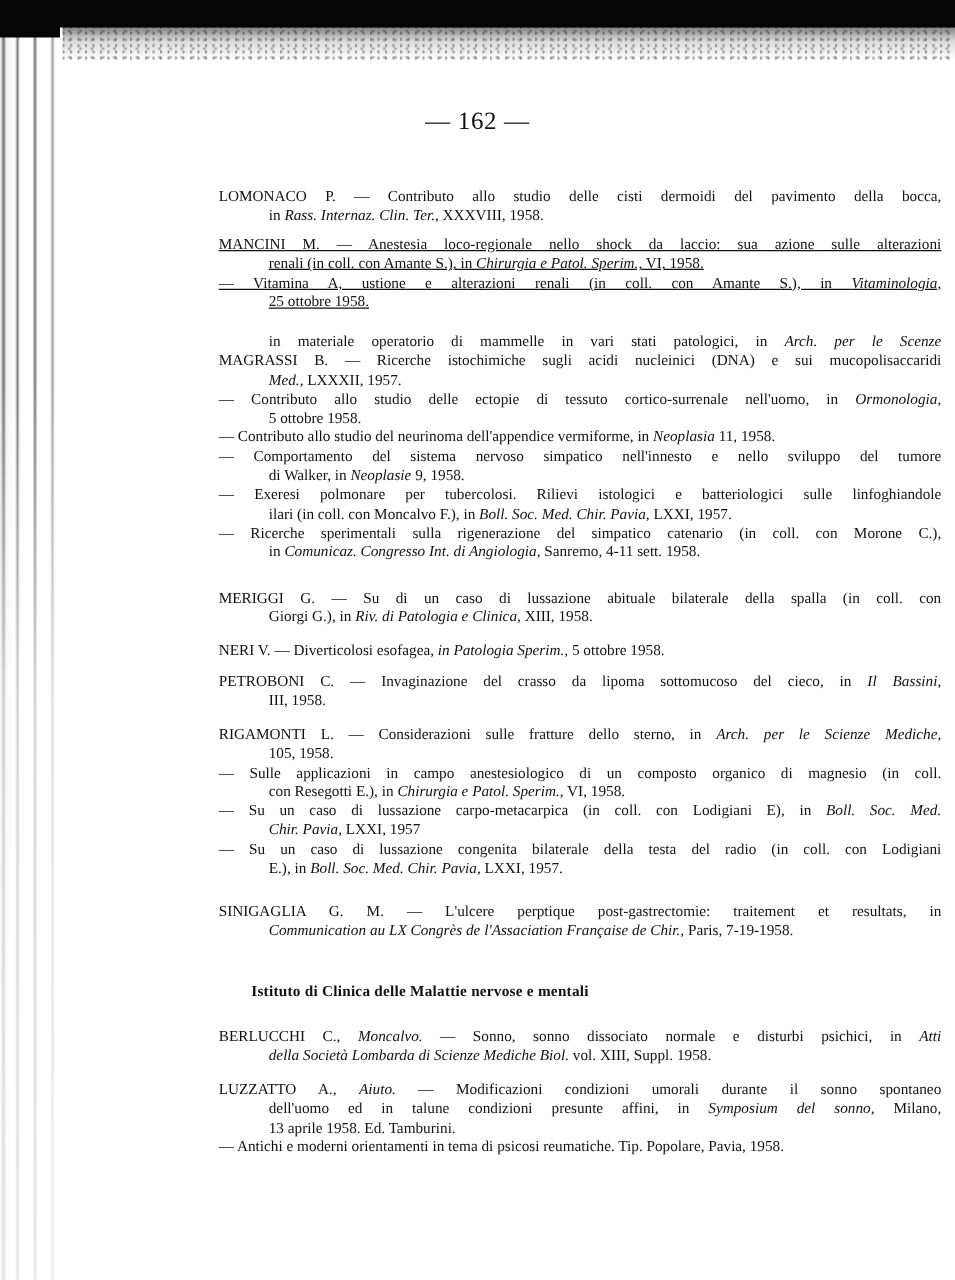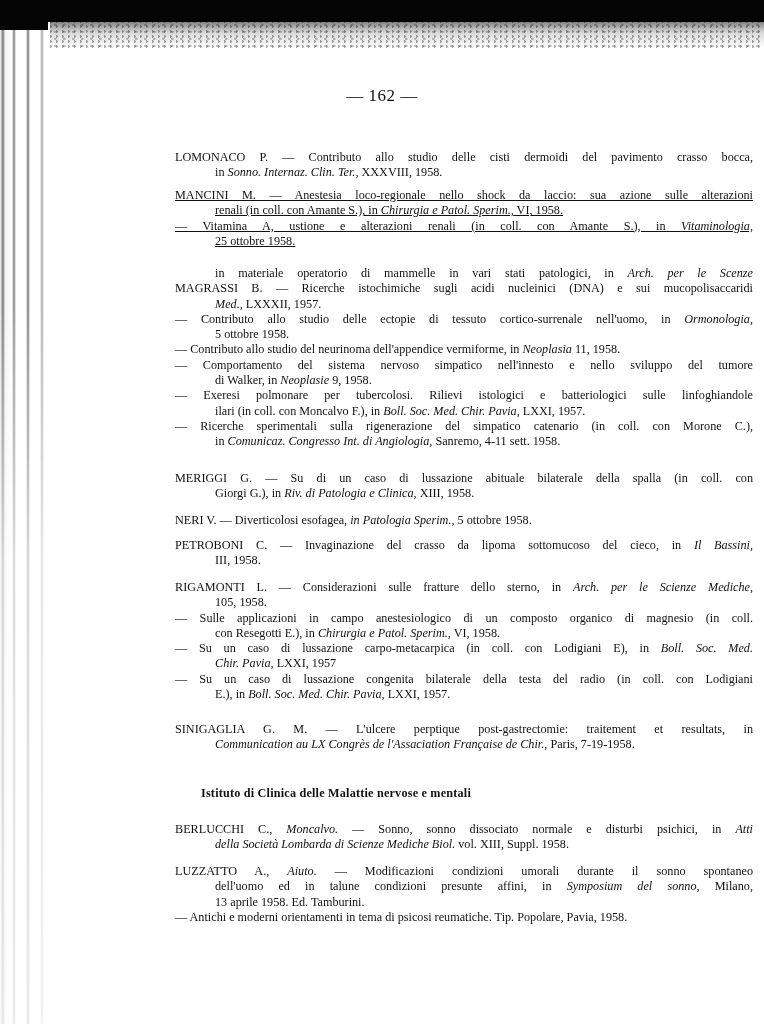--- a/index.html
+++ b/index.html
@@ -30,21 +30,21 @@
         rgba(0,0,0,.0) 40px, rgba(0,0,0,.35) 42px, rgba(0,0,0,.0) 44px,
         rgba(0,0,0,.0) 60px);
     -webkit-mask-image: linear-gradient(to bottom, #000 0%, #000 30%, rgba(0,0,0,.35) 55%, rgba(0,0,0,.2) 100%);
     mask-image: linear-gradient(to bottom, #000 0%, #000 30%, rgba(0,0,0,.35) 55%, rgba(0,0,0,.2) 100%);
   }
   .corner {
     position:absolute; left:0; top:0; width:48px; height:30px; background:#050505;
   }
   .pagenum {
     position:absolute; left:0; width:764px; top:86px; text-align:center;
-    font-size:17px; letter-spacing:0.5px;
+    font-size:20px; letter-spacing:0.5px;
   }
   .entry { position:absolute; left:175px; width:578px; font-size:12.2px; line-height:15.3px; }
   .line { white-space:nowrap; display:block; text-align:justify; text-align-last:justify; }
   .line.last { text-align-last:left; }
   .indent { padding-left:40px; }
   i { font-style:italic; }
   .heading {
     position:absolute; left:0; width:672px; top:786px; text-align:center;
     font-size:12.2px; font-weight:bold; letter-spacing:0.2px;
   }
@@ -54,22 +54,22 @@
 
 <div class="topband"></div>
 <div class="topnoise"></div>
 <div class="leftedge"></div>
 <div class="corner"></div>
 
 <div class="pagenum">— 162 —</div>
 
 <div id="entries">
     <div class="entry" style="top: 150px;">
-      <span class="line"><span>LOMONACO P. — Contributo allo studio delle cisti dermoidi del pavimento crasso bocca,</span></span>
-      <span class="line indent last"><span>in </span><i>Sonno. Internaz. Clin. Ter.,</i><span> XXXVIII, 1958.</span></span>
+      <span class="line"><span>LOMONACO P. — Contributo allo studio delle cisti dermoidi del pavimento della bocca,</span></span>
+      <span class="line indent last"><span>in </span><i>Rass. Internaz. Clin. Ter.,</i><span> XXXVIII, 1958.</span></span>
     </div>
     <div class="entry" style="top: 188px; text-decoration: underline;">
       <span class="line"><span>MANCINI M. — Anestesia loco-regionale nello shock da laccio: sua azione sulle alterazioni</span></span>
       <span class="line indent last"><span>renali (in coll. con Amante S.), in </span><i>Chirurgia e Patol. Sperim.,</i><span> VI, 1958.</span></span>
       <span class="line"><span>— Vitamina A, ustione e alterazioni renali (in coll. con Amante S.), in </span><i>Vitaminologia,</i></span>
       <span class="line indent last"><span>25 ottobre 1958.</span></span>
     </div>
     <div class="entry" style="top: 266px;">
       <span class="line indent"><span>in materiale operatorio di mammelle in vari stati patologici, in </span><i>Arch. per le Scenze</i></span>
       <span class="line"><span>MAGRASSI B. — Ricerche istochimiche sugli acidi nucleinici (DNA) e sui mucopolisaccaridi</span></span>

